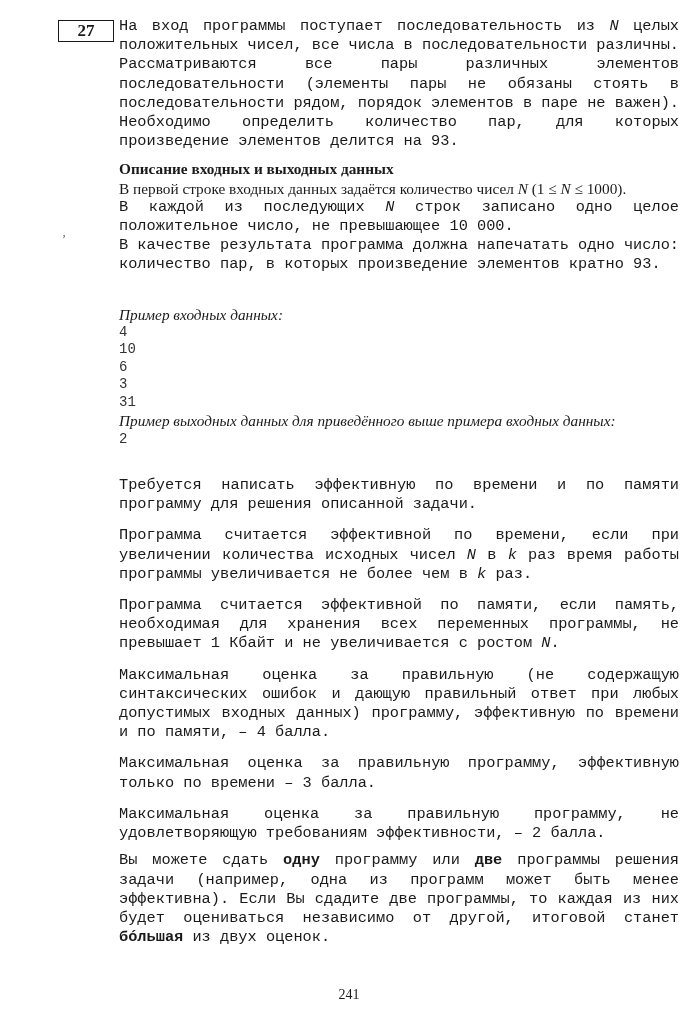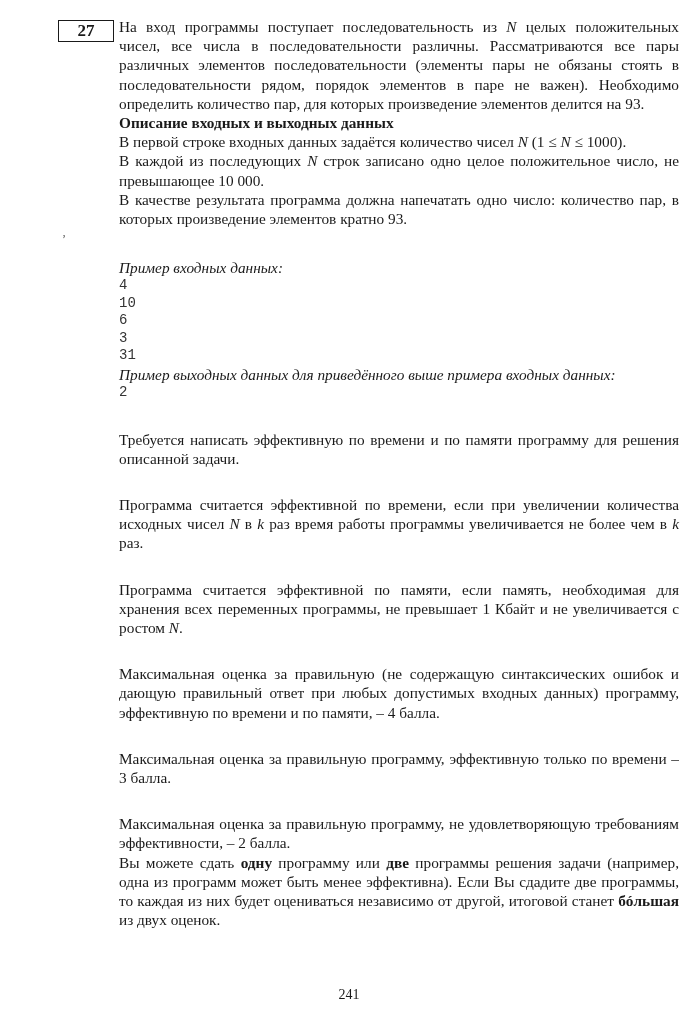--- a/index.html
+++ b/index.html
@@ -10,23 +10,23 @@
   .task-num {
     position: absolute; left: 58px; top: 20px; width: 56px; height: 22px;
     border: 1.5px solid #1a1a1a; box-sizing: border-box;
     font-weight: bold; font-size: 17px; text-align: center; line-height: 20px;
   }
   .content {
     position: absolute; left: 119px; top: 17px; width: 560px;
     font-size: 15.3px; line-height: 19.2px;
   }
   .p { margin: 0; text-align: justify; }
-  .p.last-left { text-align-last: left; }
-  .gap8 { }
-  .gap12 { margin-top: 27px; }
+  .p.last-left { text-align-last: left; font-family: Liberation Mono, monospace; }
+  .gap8 { margin-top: 8px; }
+  .gap12 { margin-top: 12px; }
   .bold { font-weight: bold; }
   .ital { font-style: italic; }
   .mono { font-family: "Liberation Mono", monospace; font-size: 14px; line-height: 17.5px; color: #333; }
   .page-number {
     position: absolute; left: 0; width: 698px; top: 987px; text-align: center;
     font-size: 14px;
   }
   .mark { position: absolute; font-size: 12px; color: #555; }
 </style>
 </head>

